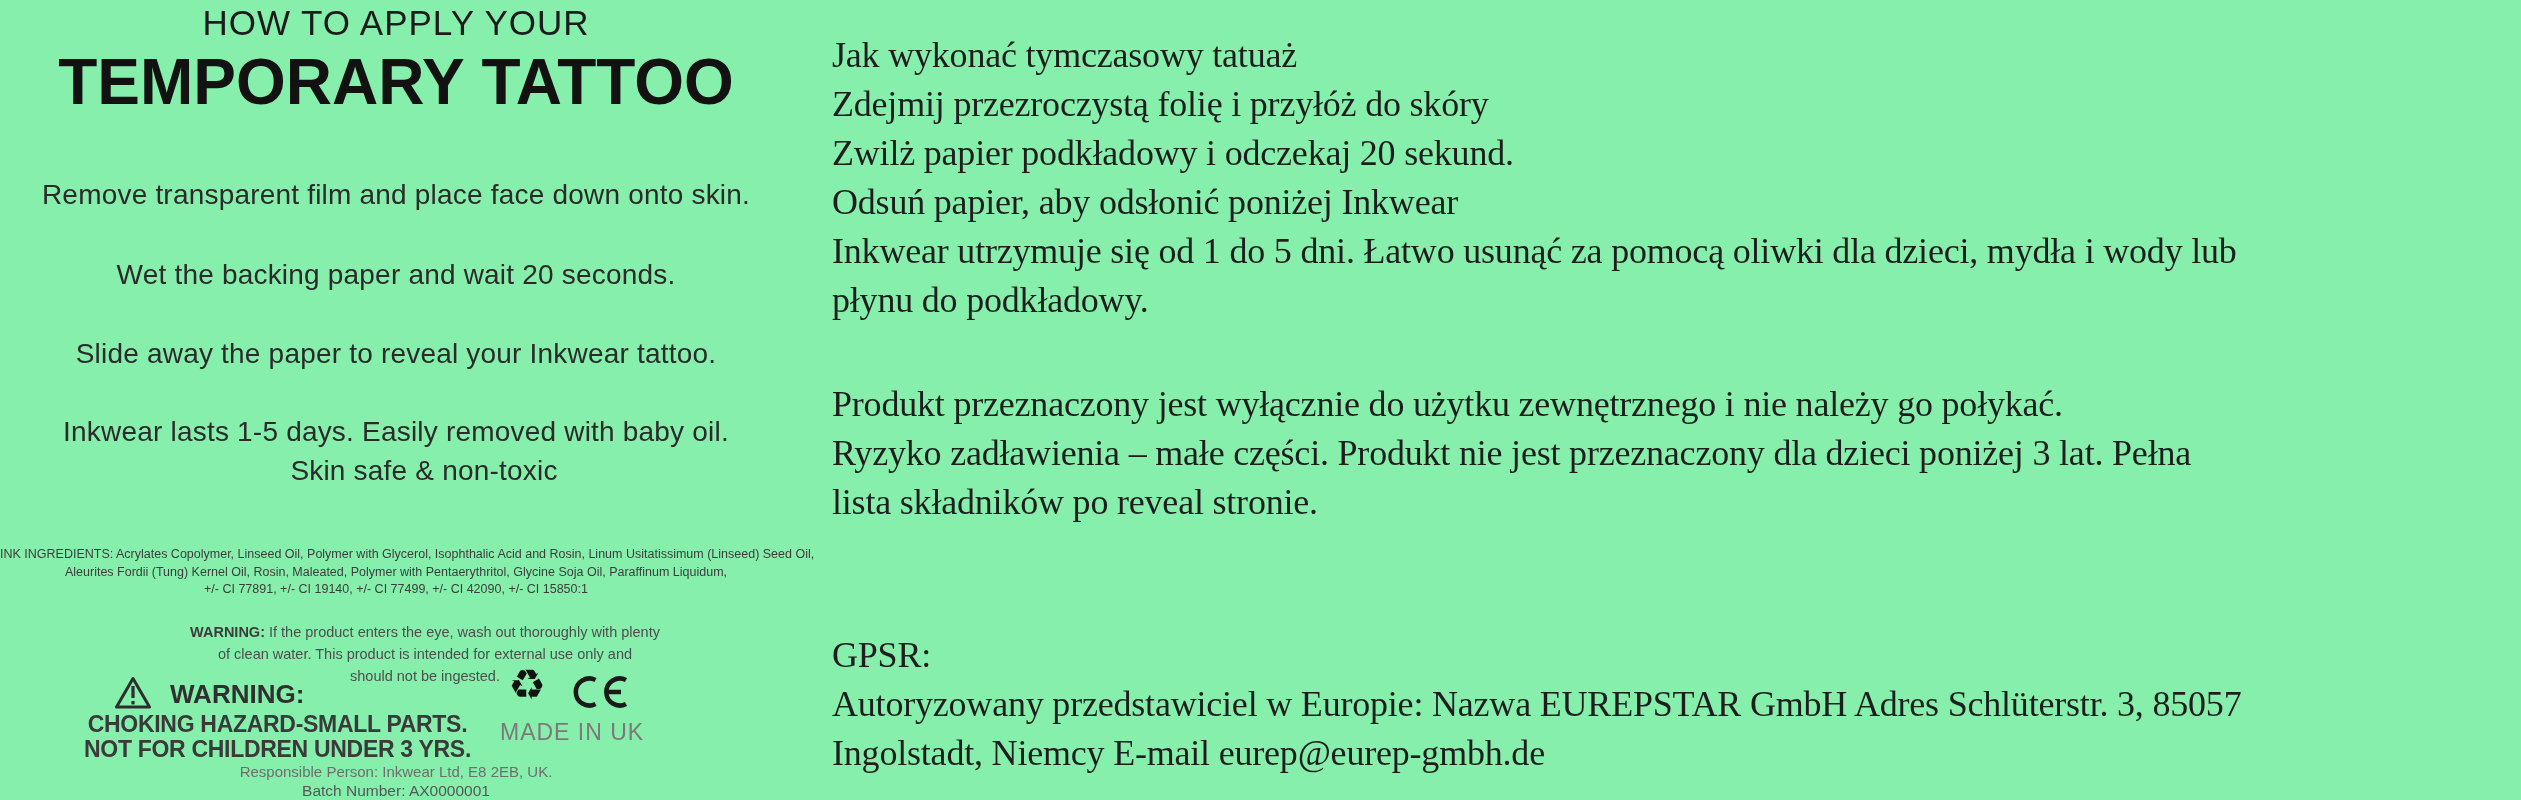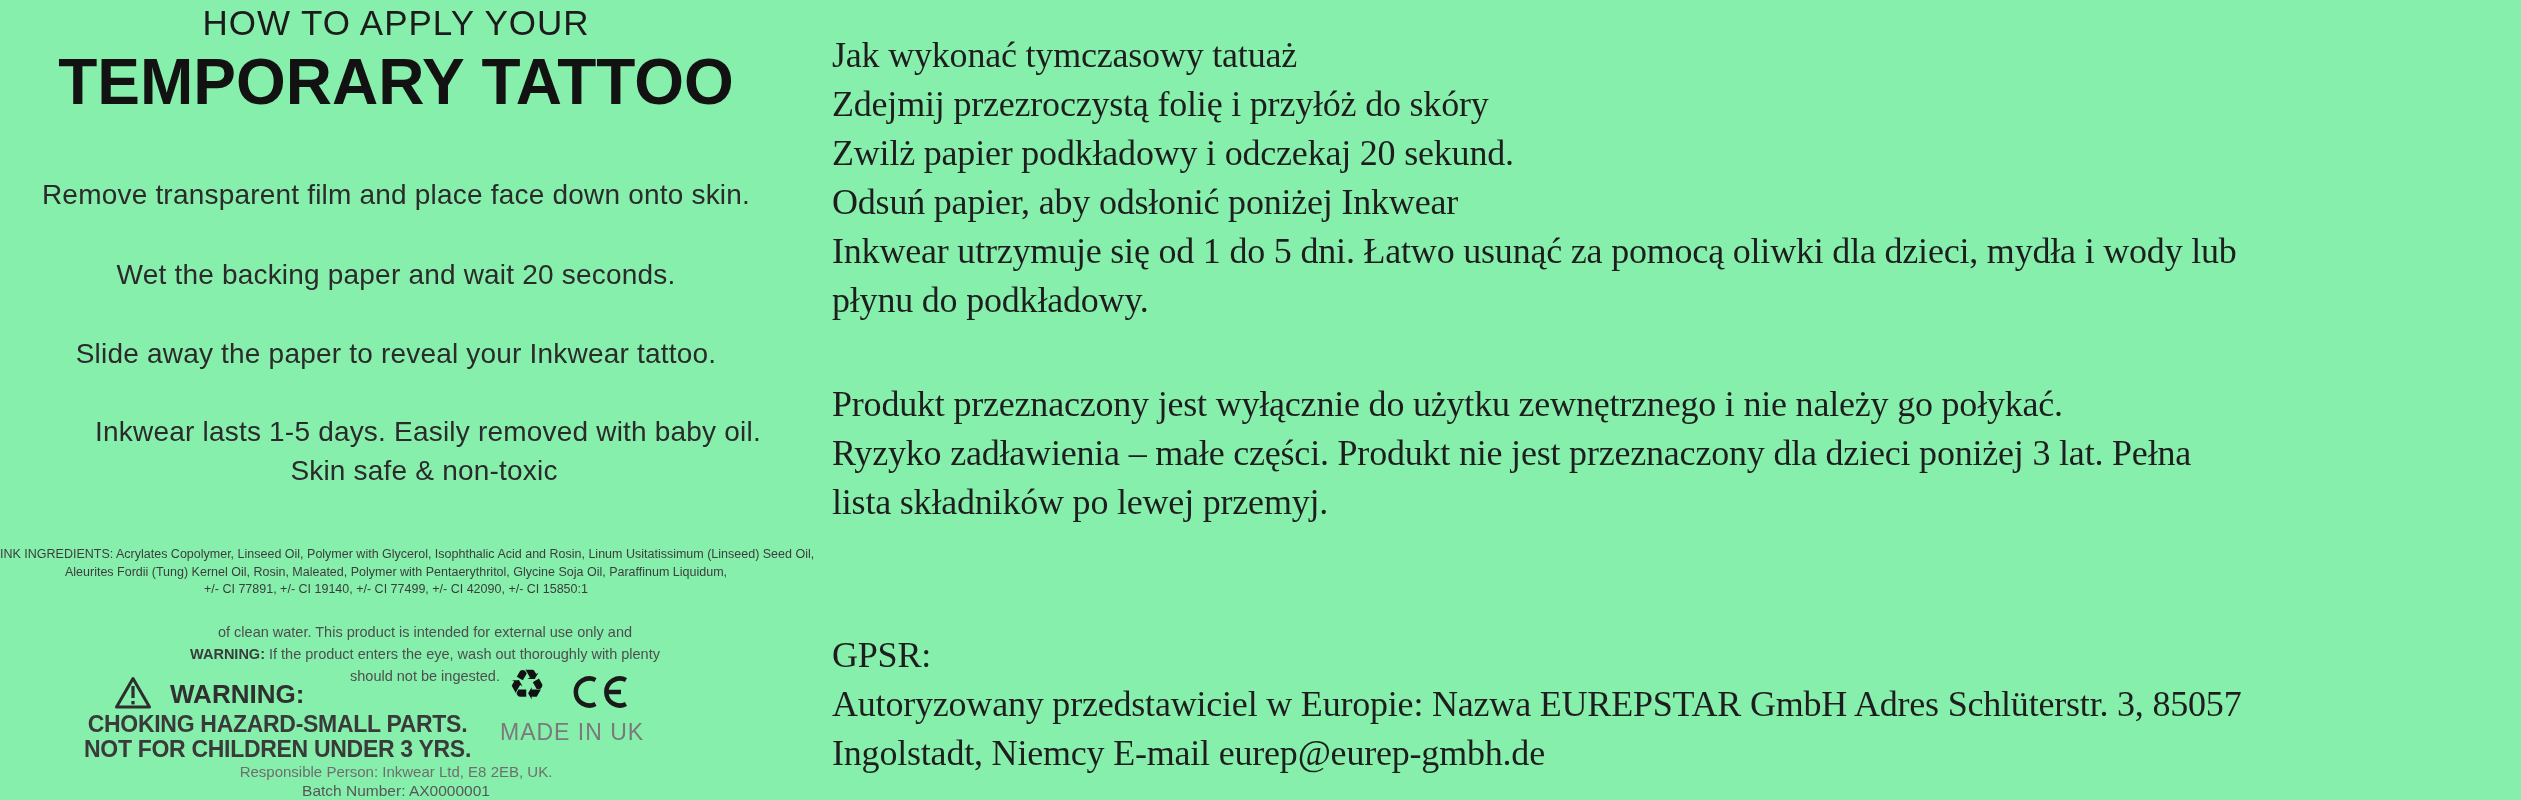--- a/index.html
+++ b/index.html
@@ -21,21 +21,21 @@
     font-size:35px;font-weight:400;letter-spacing:1px;color:#1c1c1c;line-height:44px;
   }
   .title-large{
     left:0;top:48px;width:792px;text-align:center;
     font-size:64px;font-weight:700;letter-spacing:0px;color:#121212;line-height:68px;
   }
   .inst{
     left:0;width:792px;text-align:center;
     font-size:28px;font-weight:400;color:#2b2b2b;line-height:36px;letter-spacing:0.2px;
   }
-  .inst1{top:177px;} .inst2{top:257px;} .inst3{top:336px;} .inst4{top:414px;padding-left:32px;} .inst5{top:453px;margin-left:28px;}
+  .inst1{top:177px;} .inst2{top:257px;} .inst3{top:336px;} .inst4{top:414px;} .inst5{top:453px;margin-left:28px;}
 
   .ingredients{
     left:0;top:546px;width:792px;text-align:center;
     font-size:12.5px;line-height:17.5px;color:#3d3d3d;font-weight:400;
   }
   .ingredients div{white-space:nowrap;}
 
   .eye-warning{
     left:30px;top:621px;width:790px;text-align:center;
     font-size:14.5px;line-height:22px;color:#4e4e4e;
@@ -92,22 +92,22 @@
     <div class="abs inst inst4">Inkwear lasts 1-5 days. Easily removed with baby oil.</div>
     <div class="abs inst inst5">Skin safe &amp; non-toxic</div>
 
     <div class="abs ingredients">
       <div>INK INGREDIENTS: Acrylates Copolymer, Linseed Oil, Polymer with Glycerol, Isophthalic Acid and Rosin, Linum Usitatissimum (Linseed) Seed Oil,</div>
       <div>Aleurites Fordii (Tung) Kernel Oil, Rosin, Maleated, Polymer with Pentaerythritol, Glycine Soja Oil, Paraffinum Liquidum,</div>
       <div>+/- CI 77891, +/- CI 19140, +/- CI 77499, +/- CI 42090, +/- CI 15850:1</div>
     </div>
 
     <div class="abs eye-warning">
+      <div><span class="wlabel">WARNING:</span><span> If the product enters the eye, wash out thoroughly with plenty</span></div>
       <div>of clean water. This product is intended for external use only and</div>
-      <div><span class="wlabel">WARNING:</span><span> If the product enters the eye, wash out thoroughly with plenty</span></div>
       <div>should not be ingested.</div>
     </div>
 
     <div class="abs warn-triangle">
       <svg width="38" height="34" viewBox="0 0 38 34">
         <path d="M19 2.5 L35.5 31 H2.5 Z" fill="none" stroke="#2e2e2e" stroke-width="3" stroke-linejoin="round"></path>
         <rect x="17.4" y="10" width="3.2" height="12" fill="#2e2e2e"></rect>
         <rect x="17.4" y="25" width="3.2" height="3.4" fill="#2e2e2e"></rect>
       </svg>
     </div>
@@ -140,21 +140,21 @@
       <div class="rline">Zdejmij przezroczystą folię i przyłóż do skóry</div>
       <div class="rline">Zwilż papier podkładowy i odczekaj 20 sekund.</div>
       <div class="rline">Odsuń papier, aby odsłonić poniżej Inkwear</div>
       <div class="rline">Inkwear utrzymuje się od 1 do 5 dni. Łatwo usunąć za pomocą oliwki dla dzieci, mydła i wody lub</div>
       <div class="rline">płynu do podkładowy.</div>
     </div>
 
     <div class="abs r-warn">
       <div class="rline">Produkt przeznaczony jest wyłącznie do użytku zewnętrznego i nie należy go połykać.</div>
       <div class="rline">Ryzyko zadławienia – małe części. Produkt nie jest przeznaczony dla dzieci poniżej 3 lat. Pełna</div>
-      <div class="rline">lista składników po lewej przemyj.</div>
+      <div class="rline">lista składników po reveal stronie.</div>
     </div>
 
     <div class="abs r-gpsr">
       <div class="rline">GPSR:</div>
       <div class="rline">Autoryzowany przedstawiciel w Europie: Nazwa EUREPSTAR GmbH Adres Schlüterstr. 3, 85057</div>
       <div class="rline">Ingolstadt, Niemcy E-mail eurep@eurep-gmbh.de</div>
     </div>
   </div>
 
 </div>

